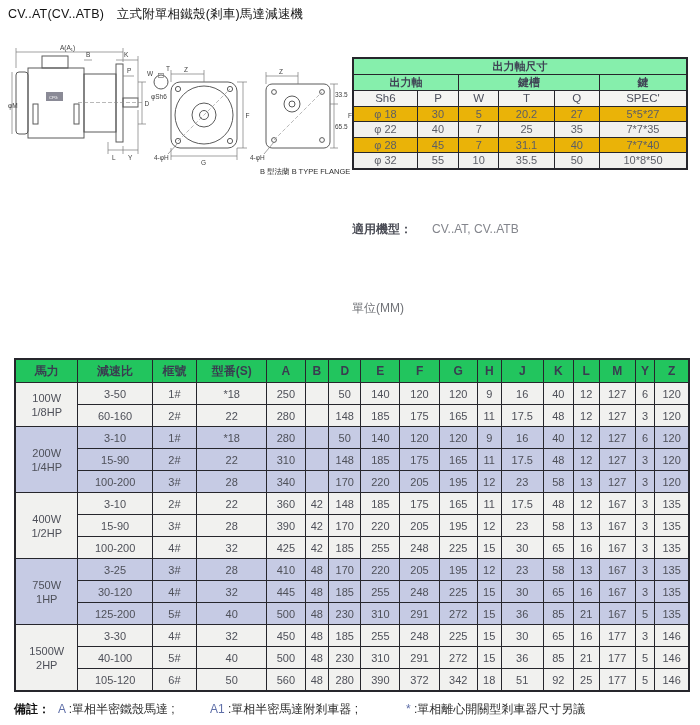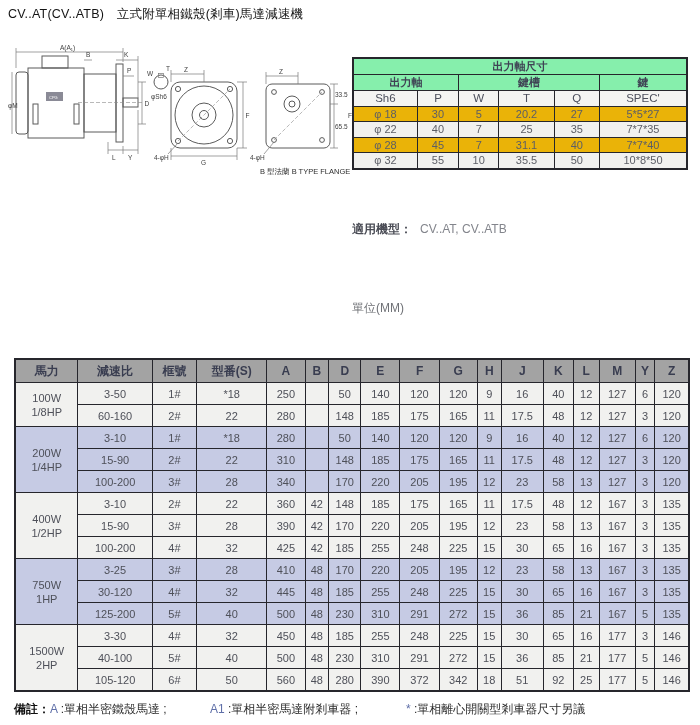--- a/index.html
+++ b/index.html
@@ -20,32 +20,32 @@
   
   table{border-collapse:collapse;table-layout:fixed;}
   .shaft-table{position:absolute;left:352px;top:57px;width:336px;font-size:11px;border:2px solid #26262c;}
   .shaft-table td{border:1px solid #26262c;text-align:center;vertical-align:middle;height:14.5px;padding:0;color:#5c5e66;overflow:hidden;white-space:nowrap;}
   .shaft-table td.hdr{background:#86efac;color:#3f4354;font-weight:bold;}
   .shaft-table td.colhdr{background:#f4f4f2;color:#4c4f5c;font-size:11.5px;}
   .shaft-table tr.r-blue td{background:#eab308;}
   .shaft-table tr.r-light td{background:#f1f1ef;}
   .applicable{position:absolute;left:352px;top:221px;font-size:12px;}
   .applicable .lbl{color:#4a4c55;font-weight:bold;}
-  .applicable .val{color:#83858c;margin-left:8px;}
+  .applicable .val{color:#83858c;margin-left:20px;}
   .unit{position:absolute;left:352px;top:300px;font-size:12px;color:#6f7176;}
   .dim-table{position:absolute;left:14px;top:358px;width:676px;font-size:11px;border:2px solid #26262c;}
   .dim-table td{border:1px solid #26262c;text-align:center;vertical-align:middle;height:21px;padding:0;color:#4e5059;overflow:hidden;white-space:nowrap;}
-  .dim-table tr.hrow td{background:#a3a3a3;height:22px;font-size:12px;color:#393d50;font-weight:bold;}
+  .dim-table tr.hrow td{background:#22c55e;height:22px;font-size:12px;color:#393d50;font-weight:bold;}
   .dim-table tr.g-blue td{background:#c6cbe4;}
   .dim-table tr.g-light td{background:#f1f1ef;}
   .dim-table td.power div{line-height:14px;}
   .footnote{position:absolute;left:14px;top:701px;width:680px;height:16px;font-size:12px;color:#2c2c2c;}
   .footnote .fn-label{position:absolute;left:0;font-weight:bold;color:#101010;}
   .footnote .fn-item{position:absolute;white-space:nowrap;}
-  .footnote .fn-item.i0{left:36px;}
+  .footnote .fn-item.i0{left:44px;}
   .footnote .fn-item.i1{left:196px;}
   .footnote .fn-item.i2{left:392px;}
   .footnote .marker{color:#5f6fa8;}
 </style>
 </head>
 <body>
 
 <div class="title">CV..AT(CV..ATB)　立式附單相鐵殼(剎車)馬達減速機</div>
 
 <svg class="drawings" width="345" height="174" viewBox="0 0 345 174">

